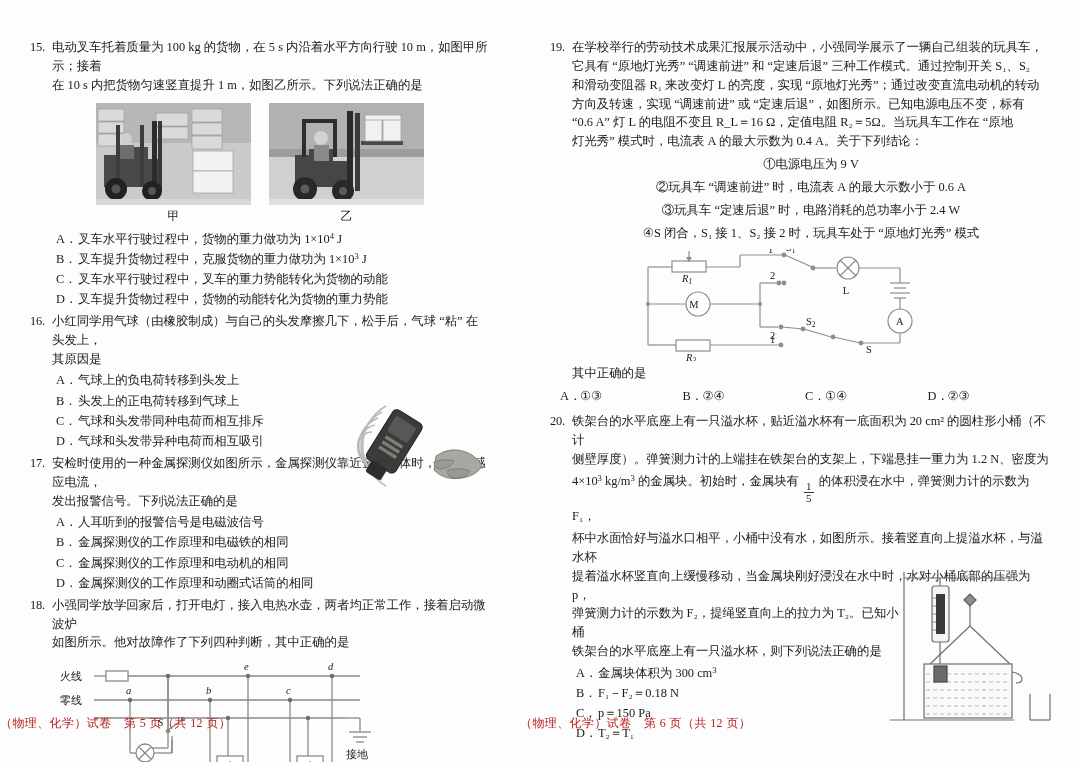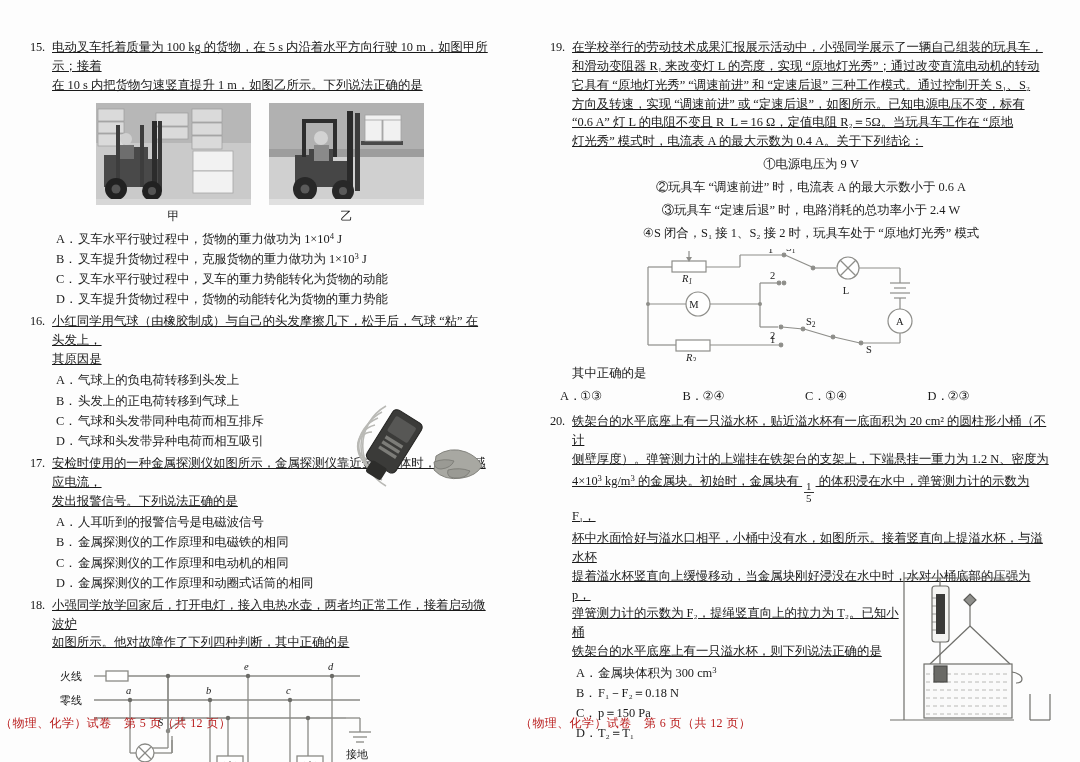--- a/index.html
+++ b/index.html
@@ -34,21 +34,21 @@
     line-height: 1.52;
     font-size: 12.4px;
   }
   .q-num {
     flex: 0 0 auto;
     width: 22px;
     text-align: left;
     letter-spacing: -0.2px;
   }
   .q-body { flex: 1 1 auto; }
-  .q-body p { margin: 0; text-decoration: underline; }
+  .q-body p { margin: 0; }
 
   .opts { margin-top: 1px; }
   .opt {
     display: flex;
     font-size: 12.4px;
     line-height: 1.62;
     padding-left: 26px;
   }
   .opt-letter { flex: 0 0 auto; width: 22px; }
   .opt-text { flex: 1 1 auto; }
@@ -424,22 +424,22 @@
 
     <div class="footer">（物理、化学）试卷　第 5 页（共 12 页）</div>
   </div>
 
   <div class="col col-right">
 
     <div class="q">
       <div class="q-num">19.</div>
       <div class="q-body">
         <p>在学校举行的劳动技术成果汇报展示活动中，小强同学展示了一辆自己组装的玩具车，</p>
+        <p>它具有 “原地灯光秀” “调速前进” 和 “定速后退” 三种工作模式。通过控制开关 S₁、S₂</p>
         <p>和滑动变阻器 R₁ 来改变灯 L 的亮度，实现 “原地灯光秀”；通过改变直流电动机的转动</p>
-        <p>它具有 “原地灯光秀” “调速前进” 和 “定速后退” 三种工作模式。通过控制开关 S₁、S₂</p>
         <p>方向及转速，实现 “调速前进” 或 “定速后退”，如图所示。已知电源电压不变，标有</p>
         <p>“0.6 A” 灯 L 的电阻不变且 R_L＝16 Ω，定值电阻 R₂＝5Ω。当玩具车工作在 “原地</p>
         <p>灯光秀” 模式时，电流表 A 的最大示数为 0.4 A。关于下列结论：</p>
       </div>
     </div>
 
     <div class="concl" style="padding-left:22px">
       <div>①电源电压为 9 V</div>
       <div>②玩具车 “调速前进” 时，电流表 A 的最大示数小于 0.6 A</div>
       <div>③玩具车 “定速后退” 时，电路消耗的总功率小于 2.4 W</div>

